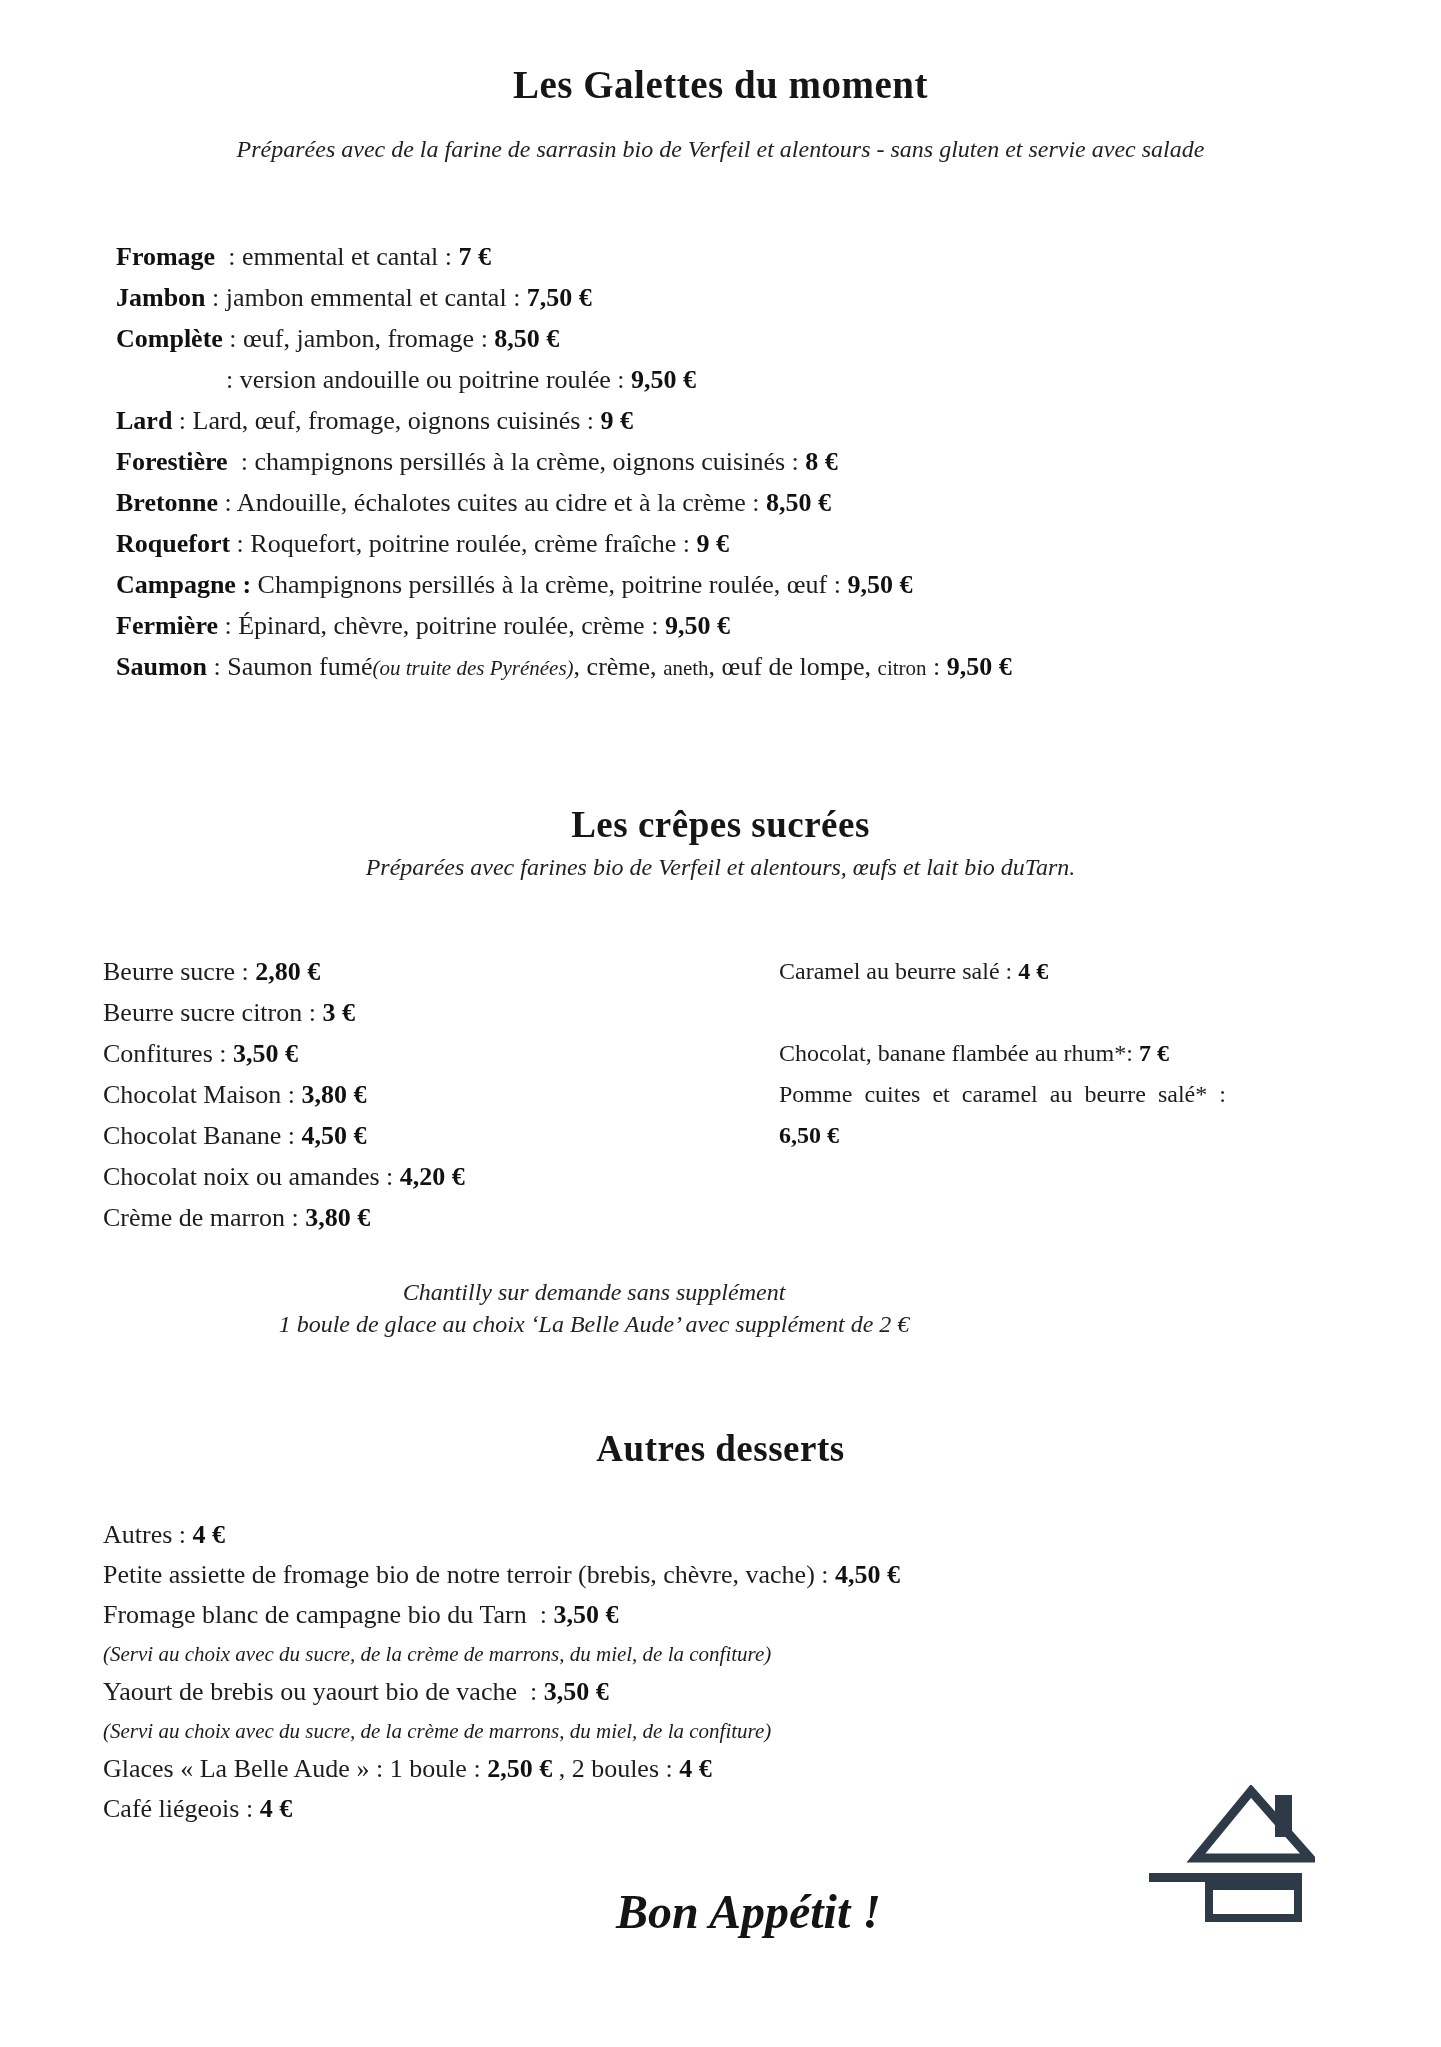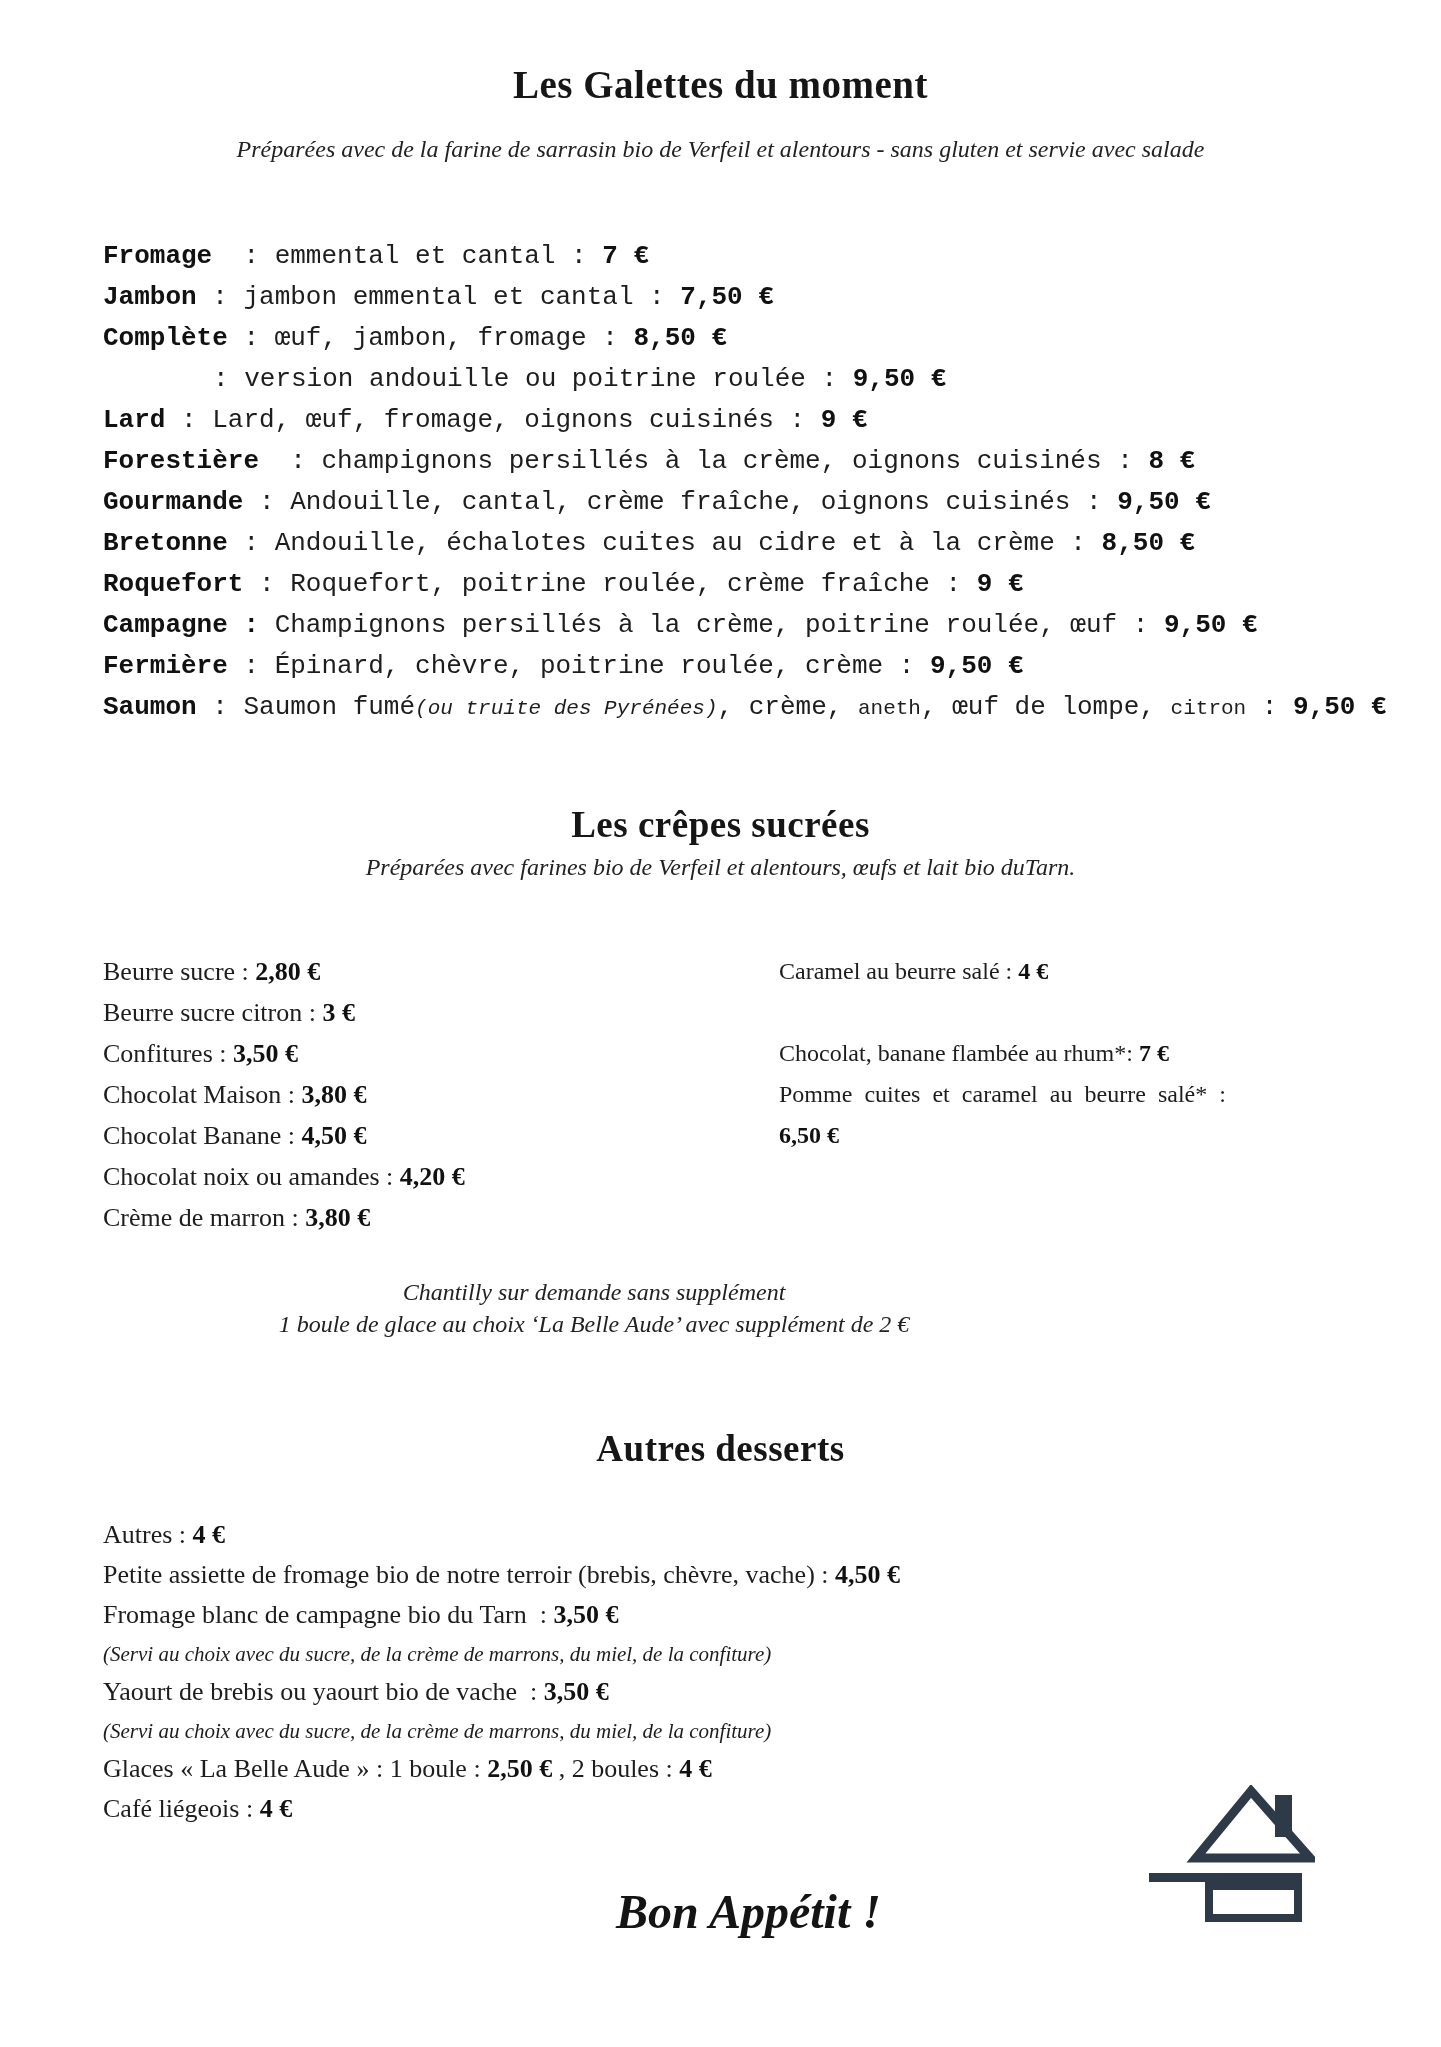--- a/index.html
+++ b/index.html
@@ -9,21 +9,21 @@
   }
   .title{position:absolute;left:0;width:1441px;text-align:center;font-weight:bold;margin:0;color:#161616;letter-spacing:0.5px;}
   .t1{top:63px;font-size:39px;line-height:44px;}
   .t2{top:804px;font-size:37px;line-height:42px;}
   .t3{top:1428px;font-size:37px;line-height:42px;}
   .subtitle{position:absolute;left:0;width:1441px;text-align:center;font-style:italic;font-size:24px;color:#222;}
   .st1{top:136px;}
   .st2{top:854px;}
   .list{position:absolute;}
   .line{white-space:pre;}
-  .galettes{top:236px;left:103px;font-size:26px;line-height:41px;font-family:Liberation Mono, monospace;}
+  .galettes{top:236px;left:116px;font-size:26px;line-height:41px;}
   .galettes .line.indent{padding-left:110px;}
   .crepes-left{top:951px;left:103px;font-size:26px;line-height:41px;}
   .crepes-right{top:951px;left:779px;width:447px;font-size:24px;line-height:41px;}
   .crepes-right .line.justify{white-space:normal;text-align:justify;}
   .notes{position:absolute;top:1276px;left:0;width:1188px;text-align:center;font-style:italic;font-size:24px;line-height:32px;color:#222;}
   .desserts{top:1515px;left:103px;font-size:26px;line-height:40px;}
   .desserts .line.note-line{line-height:35px;}
   .s-b{font-weight:bold;color:#111;}
   .s-sm{font-size:21px;}
   .s-ism{font-style:italic;font-size:21px;}
@@ -41,21 +41,20 @@
 
   <h1 class="title t1">Les Galettes du moment</h1>
   <div class="subtitle st1">Préparées avec de la farine de sarrasin bio de Verfeil et alentours - sans gluten et servie avec salade</div>
   <div class="list galettes">
       <div class="line"><span class="s-b">Fromage</span><span class="s-r">  : emmental et cantal : </span><span class="s-b">7 €</span></div>
       <div class="line"><span class="s-b">Jambon</span><span class="s-r"> : jambon emmental et cantal : </span><span class="s-b">7,50 €</span></div>
       <div class="line"><span class="s-b">Complète</span><span class="s-r"> : œuf, jambon, fromage : </span><span class="s-b">8,50 €</span></div>
       <div class="line indent"><span class="s-r">: version andouille ou poitrine roulée : </span><span class="s-b">9,50 €</span></div>
       <div class="line"><span class="s-b">Lard</span><span class="s-r"> : Lard, œuf, fromage, oignons cuisinés : </span><span class="s-b">9 €</span></div>
       <div class="line"><span class="s-b">Forestière</span><span class="s-r">  : champignons persillés à la crème, oignons cuisinés : </span><span class="s-b">8 €</span></div>
-      <div class="line"><span class="s-b">Gourmande</span><span class="s-r"> : Andouille, cantal, crème fraîche, oignons cuisinés : </span><span class="s-b">9,50 €</span></div>
       <div class="line"><span class="s-b">Bretonne</span><span class="s-r"> : Andouille, échalotes cuites au cidre et à la crème : </span><span class="s-b">8,50 €</span></div>
       <div class="line"><span class="s-b">Roquefort</span><span class="s-r"> : Roquefort, poitrine roulée, crème fraîche : </span><span class="s-b">9 €</span></div>
       <div class="line"><span class="s-b">Campagne :</span><span class="s-r"> Champignons persillés à la crème, poitrine roulée, œuf : </span><span class="s-b">9,50 €</span></div>
       <div class="line"><span class="s-b">Fermière</span><span class="s-r"> : Épinard, chèvre, poitrine roulée, crème : </span><span class="s-b">9,50 €</span></div>
       <div class="line"><span class="s-b">Saumon</span><span class="s-r"> : Saumon fumé</span><span class="s-ism">(ou truite des Pyrénées)</span><span class="s-r">, crème, </span><span class="s-sm">aneth</span><span class="s-r">, œuf de lompe, </span><span class="s-sm">citron</span><span class="s-r"> : </span><span class="s-b">9,50 €</span></div>
     </div>
 
   <h2 class="title t2">Les crêpes sucrées</h2>
   <div class="subtitle st2">Préparées avec farines bio de Verfeil et alentours, œufs et lait bio duTarn.</div>
   <div class="list crepes-left">

